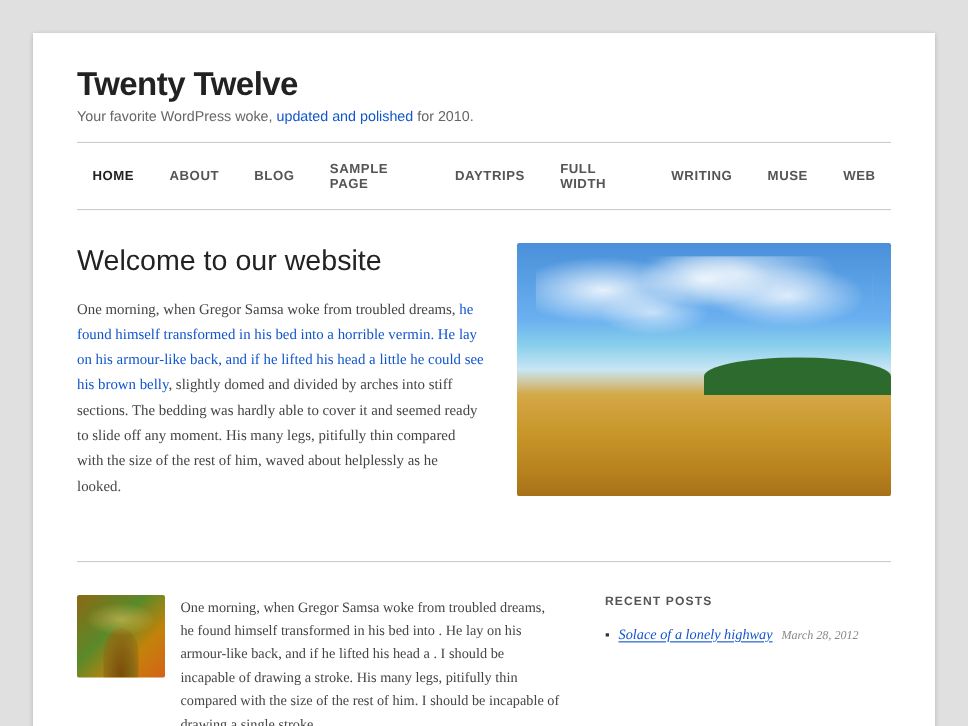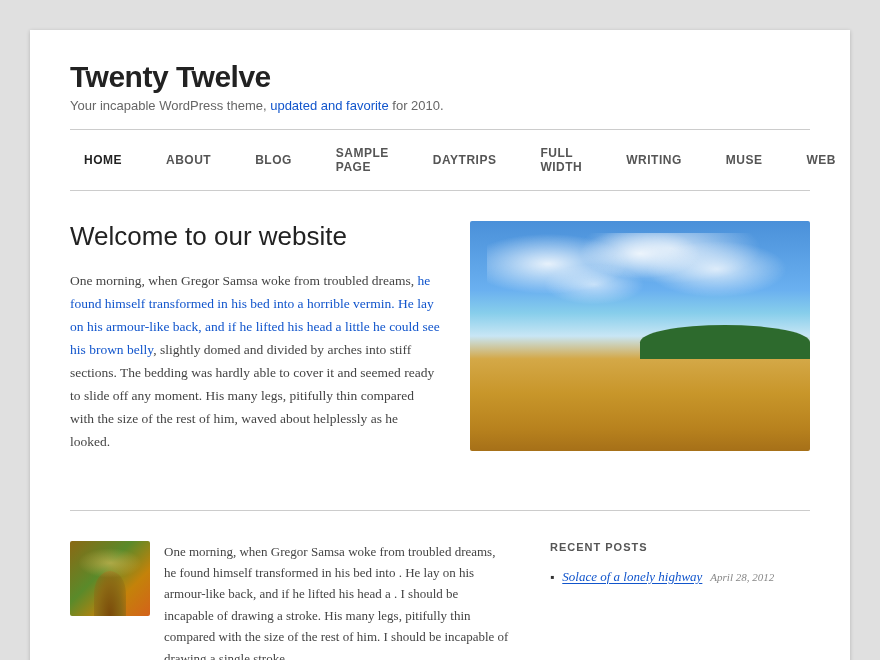--- a/index.html
+++ b/index.html
@@ -41,21 +41,21 @@
     }
     
     .site-nav {
       border-bottom: 1px solid #ccc;
       padding: 10px 0;
       margin-bottom: 30px;
     }
     .nav-list {
       list-style: none;
       display: flex;
-      gap: 16px;
+      gap: 4px;
       align-items: center;
     }
     .nav-list li a {
       font-family: Arial, sans-serif;
       font-size: 12px;
       font-weight: bold;
       text-decoration: none;
       color: #555;
       padding: 6px 14px;
       display: block;
@@ -230,21 +230,21 @@
     }
   </style>
 </head>
 <body>
 
 <div class="page-wrapper">
 
   <header class="site-header">
     <h1 class="site-title">Twenty Twelve</h1>
     <p class="site-description">
-      <span>Your incapable WordPress theme, </span><a href="#">updated and favorite</a><span> for 2010.</span>
+      <span>Your favorite WordPress woke, </span><a href="#">updated and polished</a><span> for 2010.</span>
     </p>
   </header>
 
   <nav class="site-nav">
     <ul class="nav-list">
     <li>
           <a href="#" class="active">HOME</a>
         </li>
         <li>
           <a href="#">ABOUT</a>
@@ -296,19 +296,19 @@
           One morning, when Gregor Samsa woke from troubled dreams, he found himself transformed in his bed into . He lay on his armour-like back, and if he lifted his head a . I should be incapable of drawing a  stroke. His many legs, pitifully thin compared with the size of the rest of him. I should be incapable of drawing a single stroke.
         </p>
       </div>
     </div>
 
     <div class="bottom-right">
       <h2 class="section-heading">RECENT POSTS</h2>
       <ul class="recent-posts-list">
       <li>
             <a href="#">Solace of a lonely highway</a>
-            <span class="post-date">April 28, 2012</span>
+            <span class="post-date">March 28, 2012</span>
           </li>
         </ul>
     </div>
 
   </div>
 </div>
 
 </body></html>

